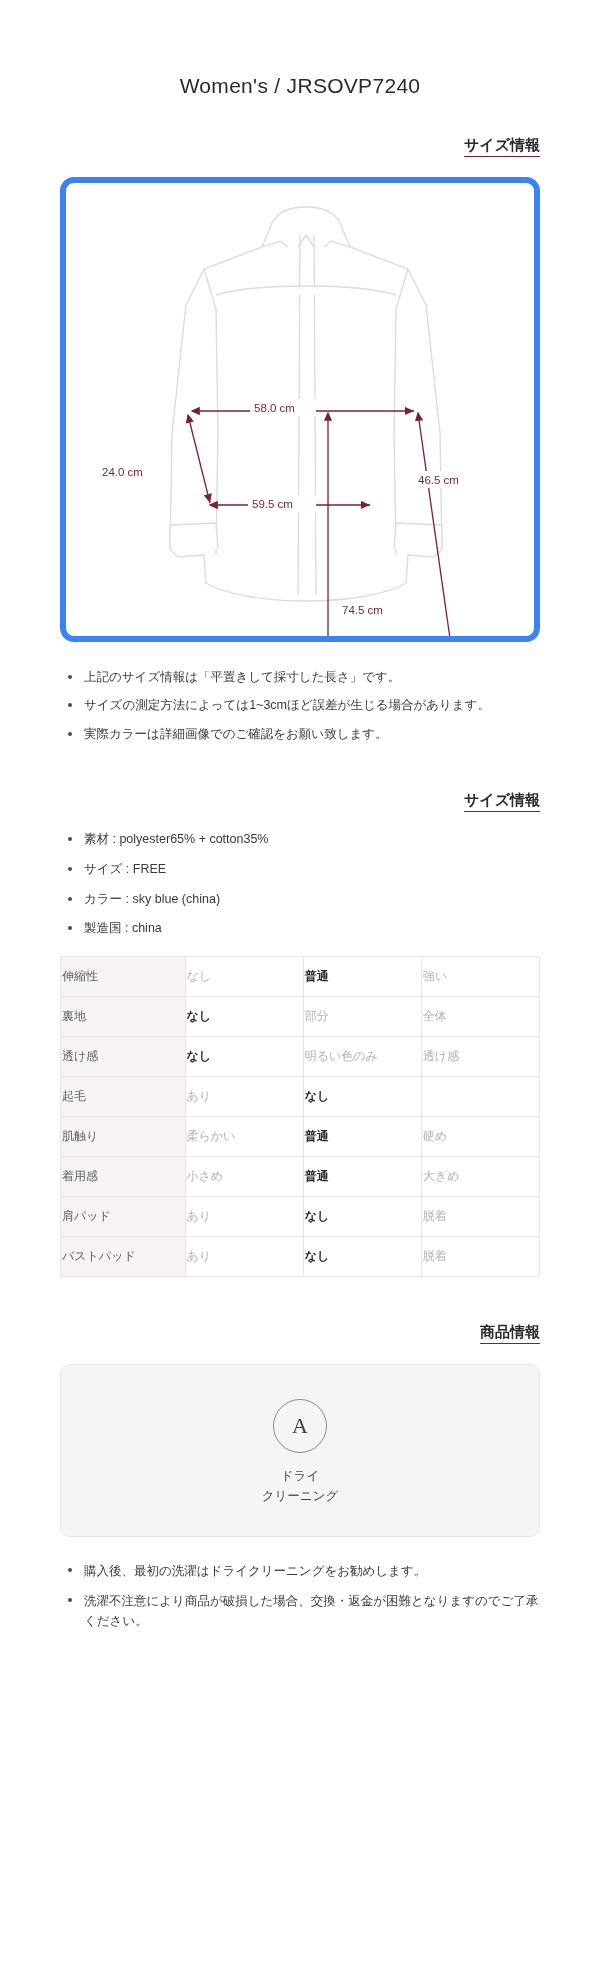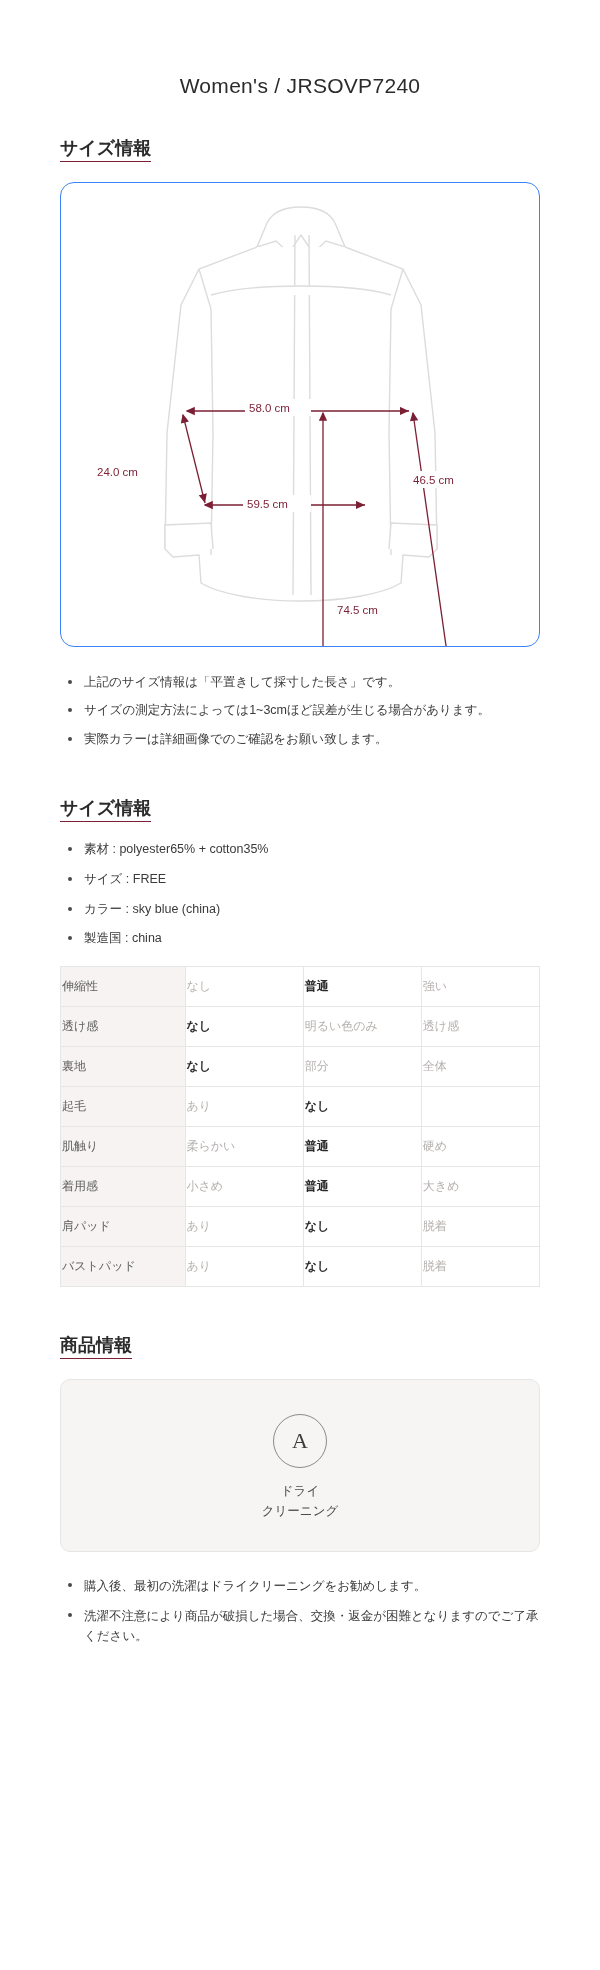--- a/index.html
+++ b/index.html
@@ -20,34 +20,34 @@
   .main-title {
     text-align: center;
     font-size: 21px;
     font-weight: 400;
     color: #2b2b2b;
     letter-spacing: 0.3px;
     padding-top: 72px;
     margin: 0;
   }
   .section-heading {
-    text-align: left;
-    font-size: 18px;
+    text-align: right;
+    font-size: 15px;
     font-weight: 700;
     color: #2b2b2b;
     margin: 0;
     padding-top: 38px;
   }
   .section-heading span {
     border-bottom: 1px solid #7b1f35;
     padding-bottom: 3px;
   }
   .diagram-wrap {
     margin-top: 22px;
-    border: 1px solid #3b82f6;
+    border: 6px solid #3b82f6;
     border-radius: 14px;
     height: 465px;
     position: relative;
     overflow: hidden;
     background: #fff;
   }
   .diagram-wrap svg { display: block; }
 
   ul.notes {
     list-style: none;
@@ -283,30 +283,30 @@
 
   <table class="attr">
     <tbody>
       <tr>
         <td class="label">伸縮性</td>
         <td>なし</td>
         <td class="on">普通</td>
         <td>強い</td>
       </tr>
       <tr>
+        <td class="label">裏地</td>
+        <td class="on">なし</td>
+        <td>部分</td>
+        <td>全体</td>
+      </tr>
+      <tr>
         <td class="label">透け感</td>
         <td class="on">なし</td>
         <td>明るい色のみ</td>
         <td>透け感</td>
-      </tr>
-      <tr>
-        <td class="label">裏地</td>
-        <td class="on">なし</td>
-        <td>部分</td>
-        <td>全体</td>
       </tr>
       <tr>
         <td class="label">起毛</td>
         <td>あり</td>
         <td class="on">なし</td>
         <td></td>
       </tr>
       <tr>
         <td class="label">肌触り</td>
         <td>柔らかい</td>

